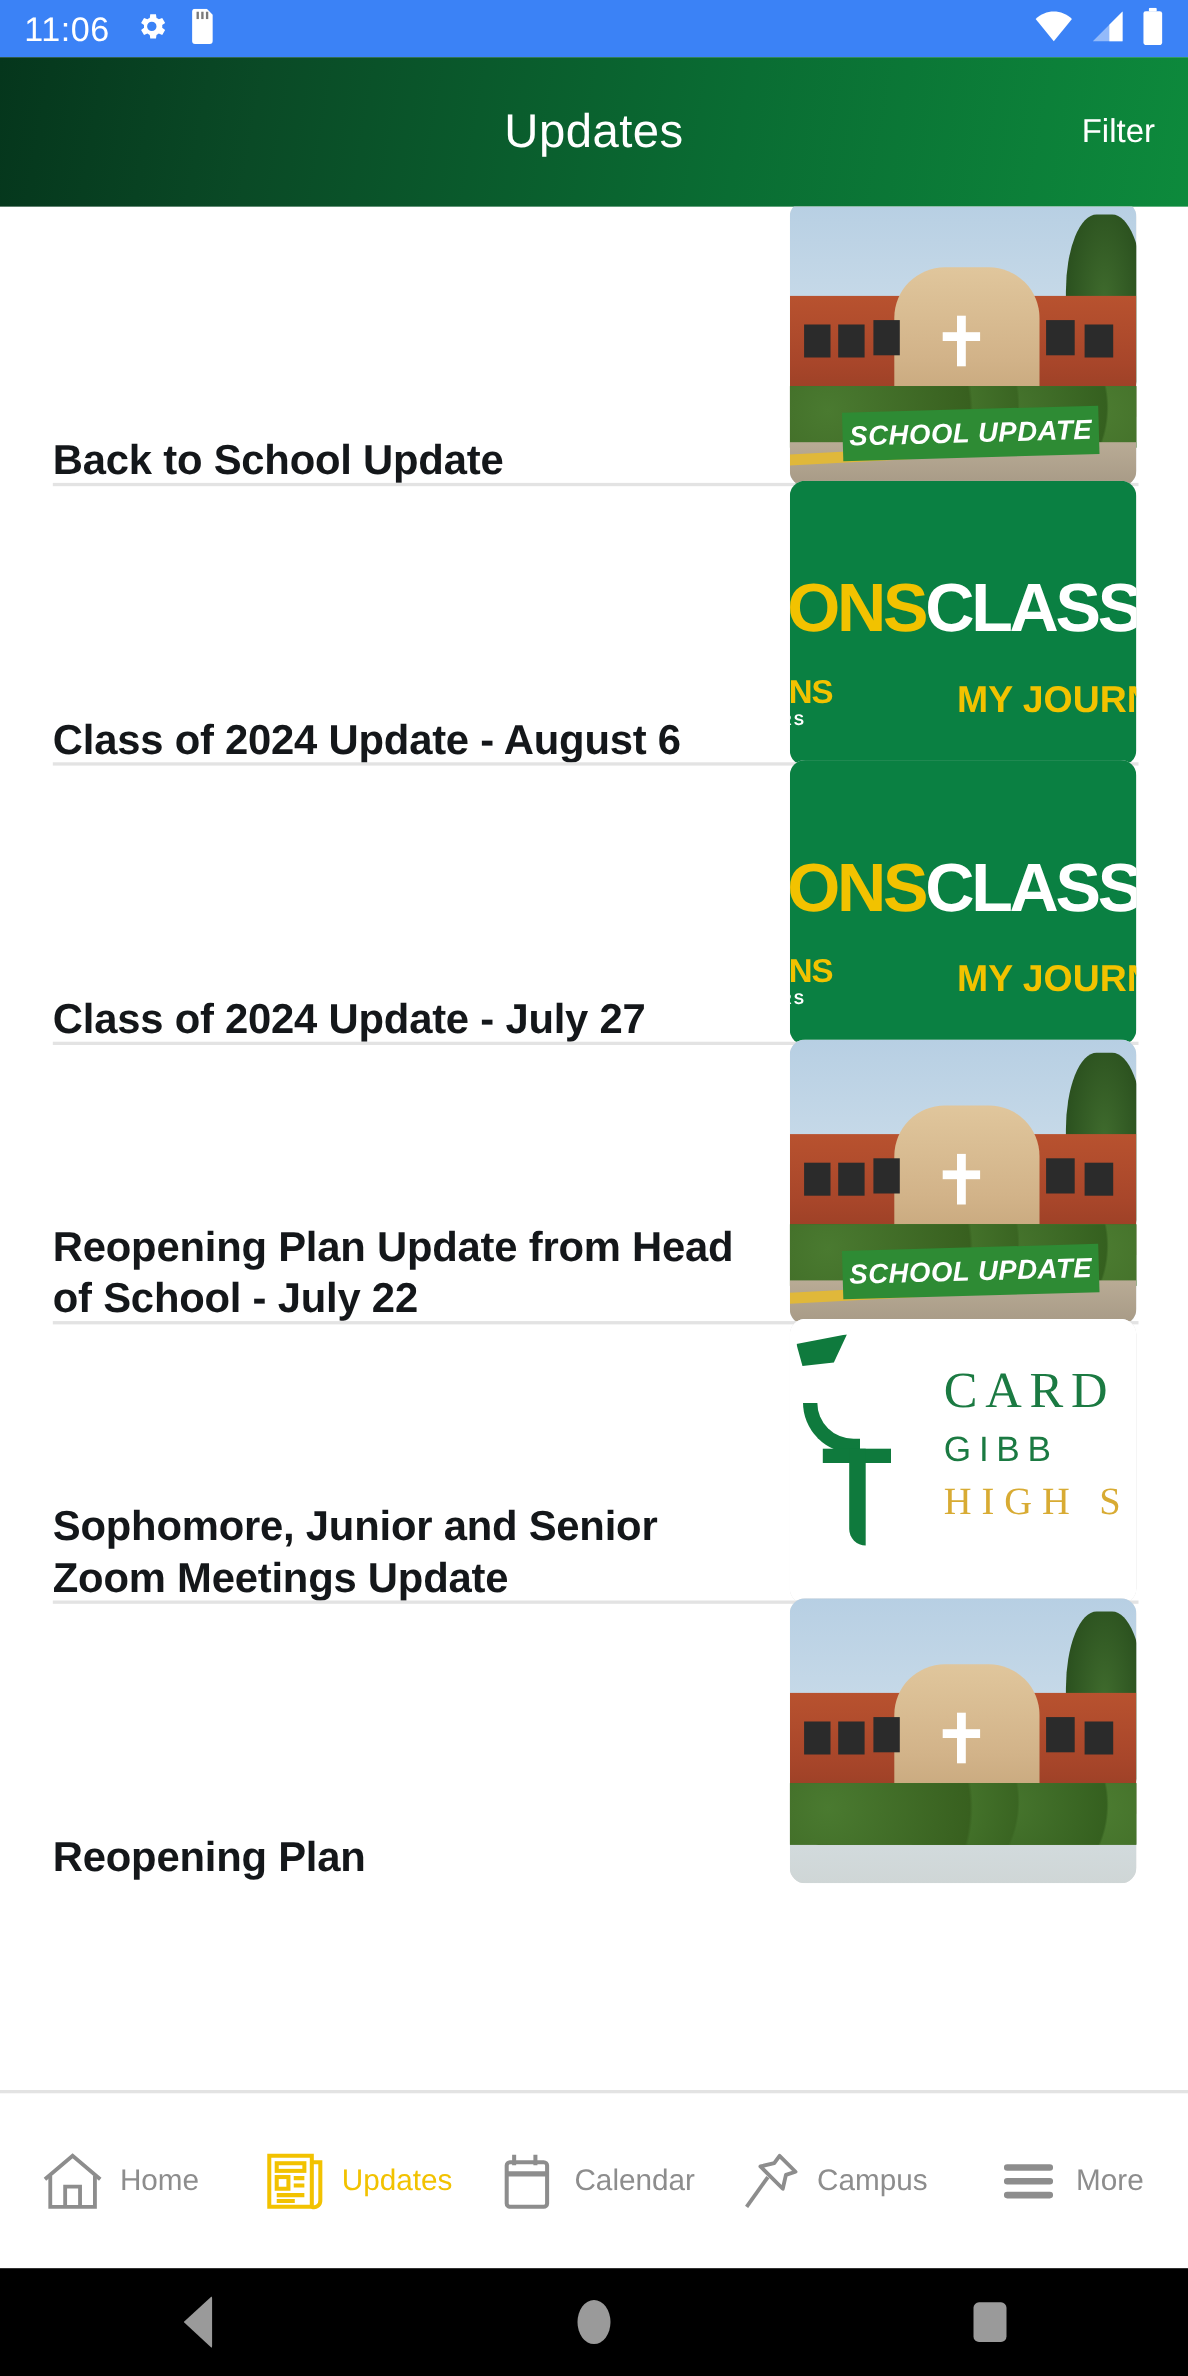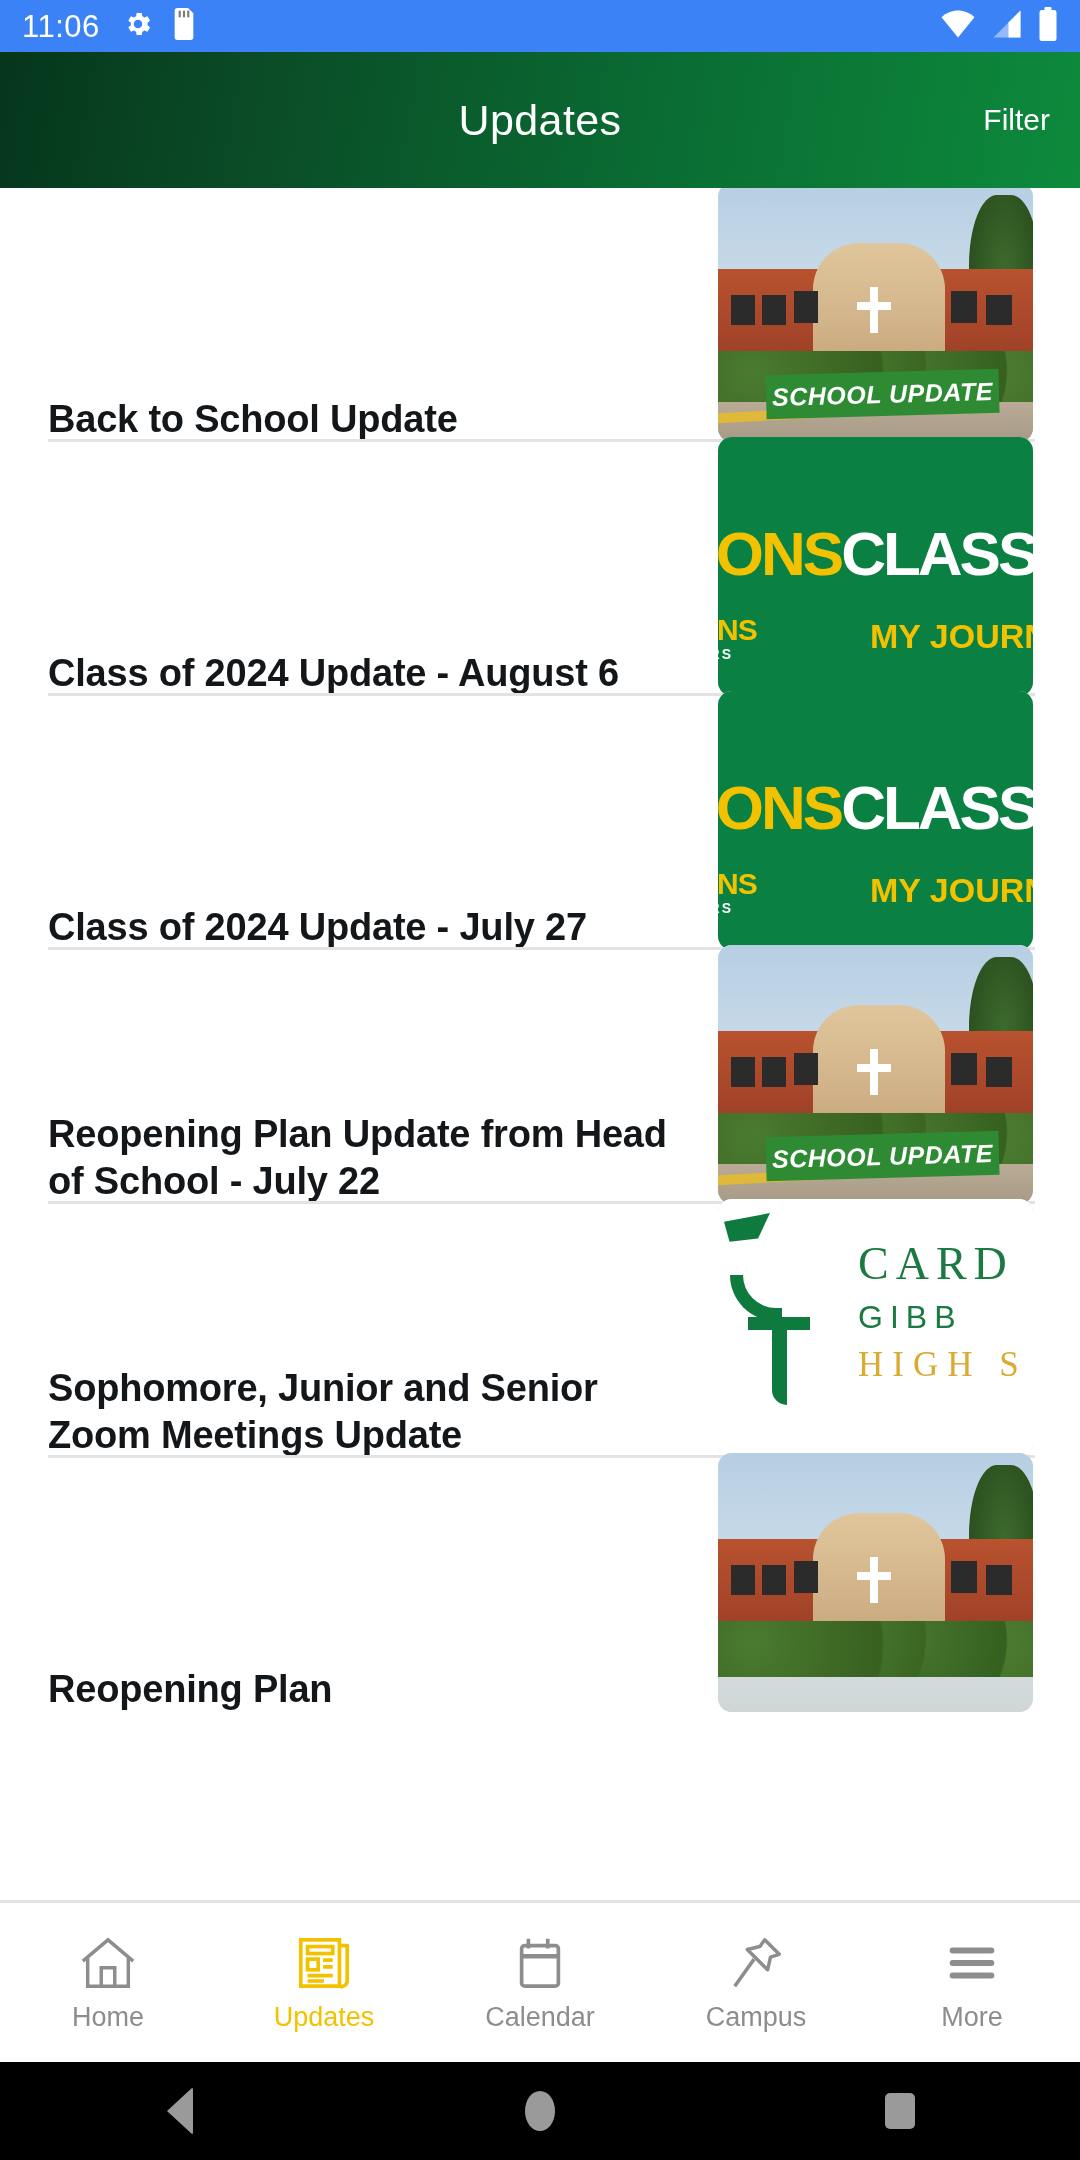--- a/index.html
+++ b/index.html
@@ -125,21 +125,21 @@
     font-family:Liberation Sans, sans-serif; white-space:nowrap; margin-top:14px; }
   .cg-txt .r3{ display:block; color:#d8ab33; font-size:35px; letter-spacing:9px;
     font-family:"Liberation Serif", serif; white-space:nowrap; margin-top:14px; }
 
   
   .tabbar{
     position:absolute; left:0; bottom:98px; width:1080px; height:162px;
     background:#ffffff; border-top:3px solid #e3e3e3;
     display:flex; align-items:center;
   }
-  .tab{ flex:1; display:flex; flex-direction:column; align-items:center; justify-content:center; gap:12px; }
+  .tab{ flex:1; display:flex; flex-direction:row; align-items:center; justify-content:center; gap:12px; }
   .tab-label{ font-size:27px; color:#8d8d8d; line-height:1; }
   .tab.active .tab-label{ color:#f2c200; }
   .tab-ico{ width:62px; height:58px; position:relative; }
 
   
   .navbar{
     position:absolute; left:0; bottom:0; width:1080px; height:98px; background:#000;
     display:flex; align-items:center;
   }
   .navbtn{ flex:1; display:flex; align-items:center; justify-content:center; }

